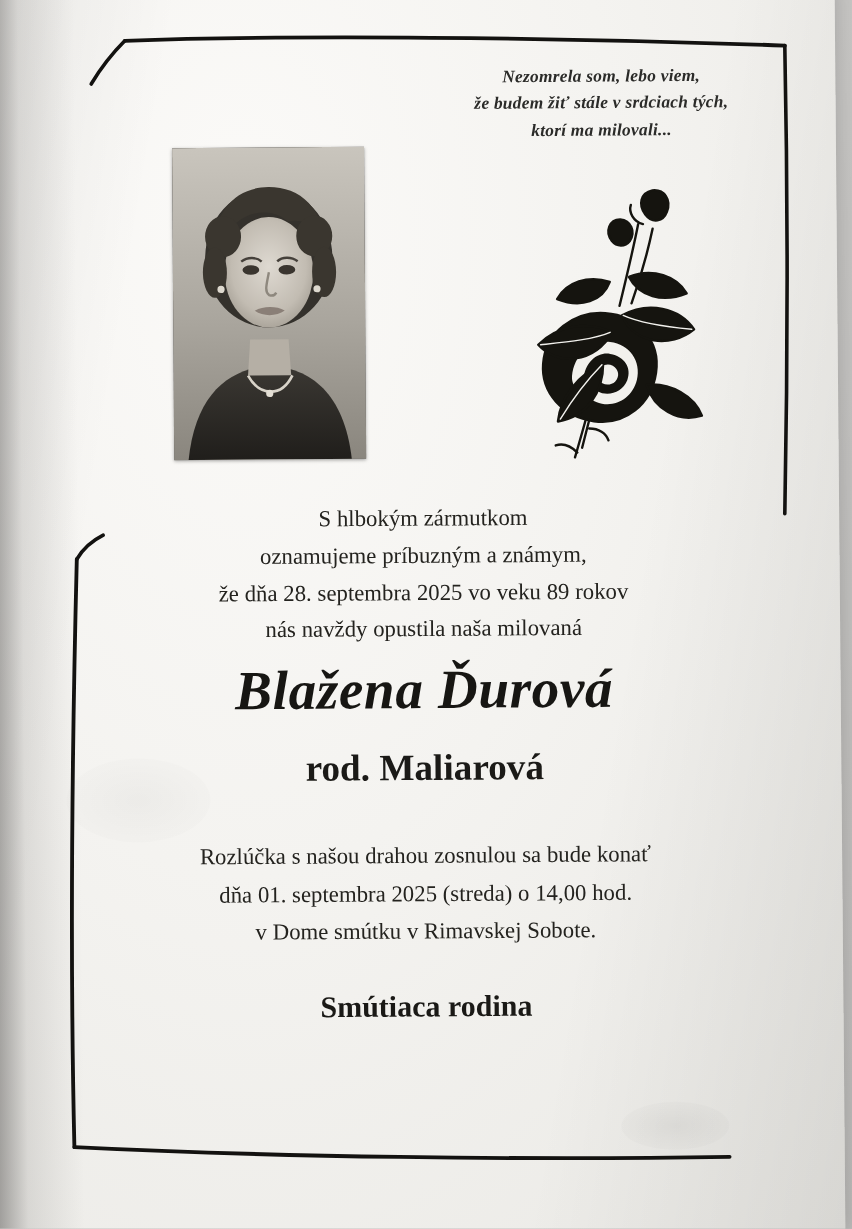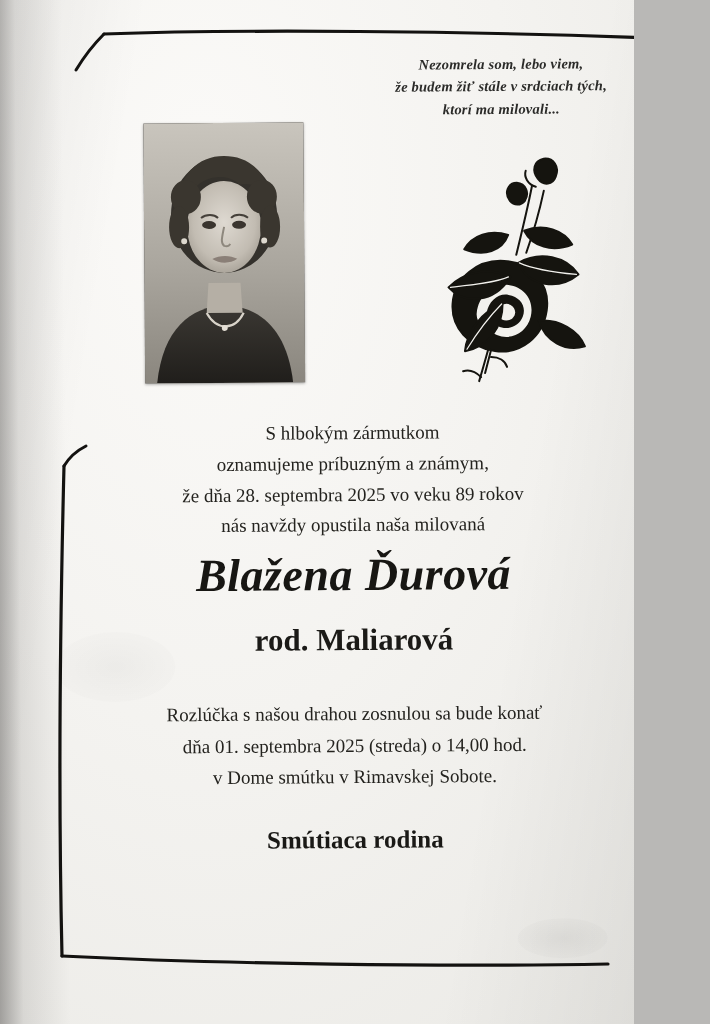--- a/index.html
+++ b/index.html
@@ -2,21 +2,21 @@
 <html lang="sk"><head>
 <meta charset="utf-8">
 <style>
   html, body {
     margin: 0;
     padding: 0;
     background: #b9b8b6;
   }
   #page {
     position: relative;
-    width: 634px;
+    width: 710px;
     height: 1024px;
     overflow: hidden;
     background: linear-gradient(135deg, #cfcecc 0%, #c6c5c3 40%, #bcbbb9 100%);
     font-family: "Liberation Serif", serif;
   }
 
   
   .sheet {
     position: absolute;
     left: -6px;

